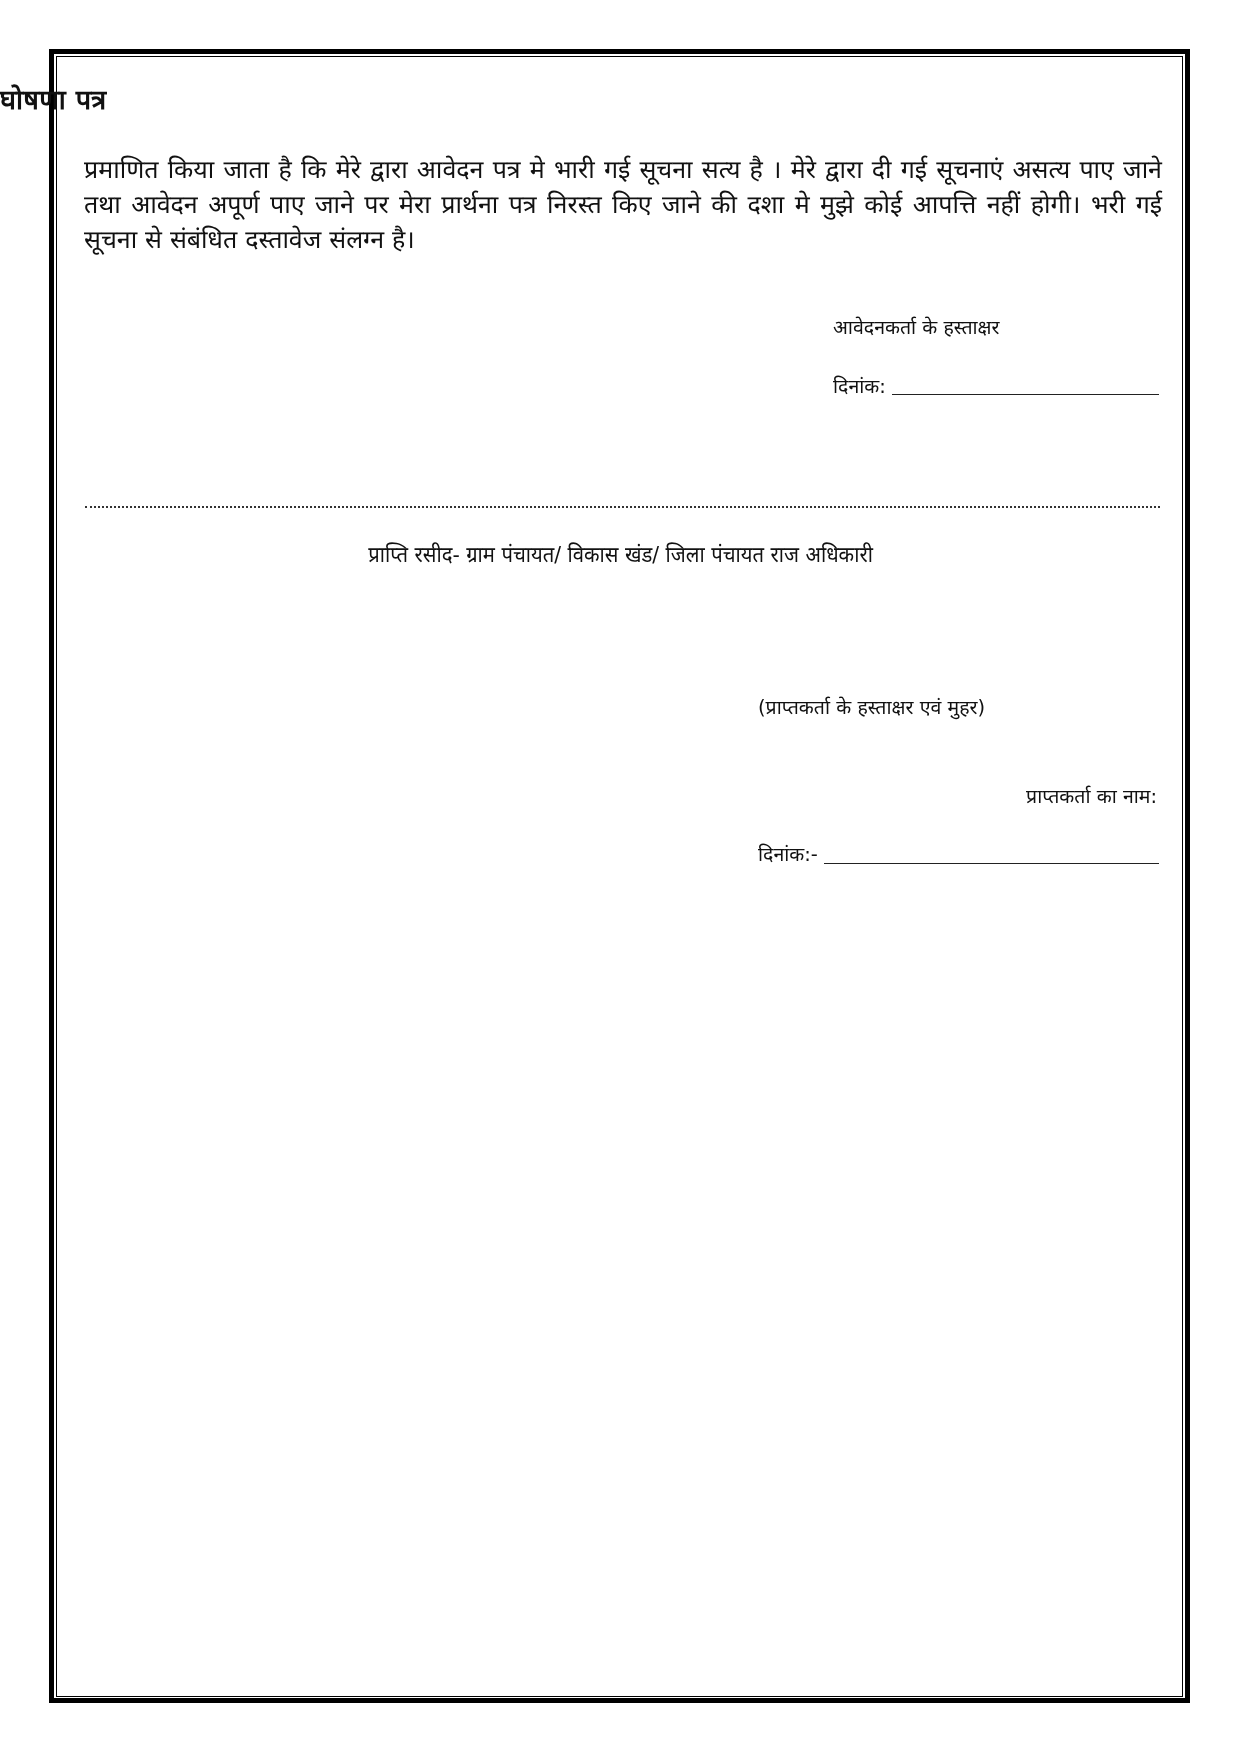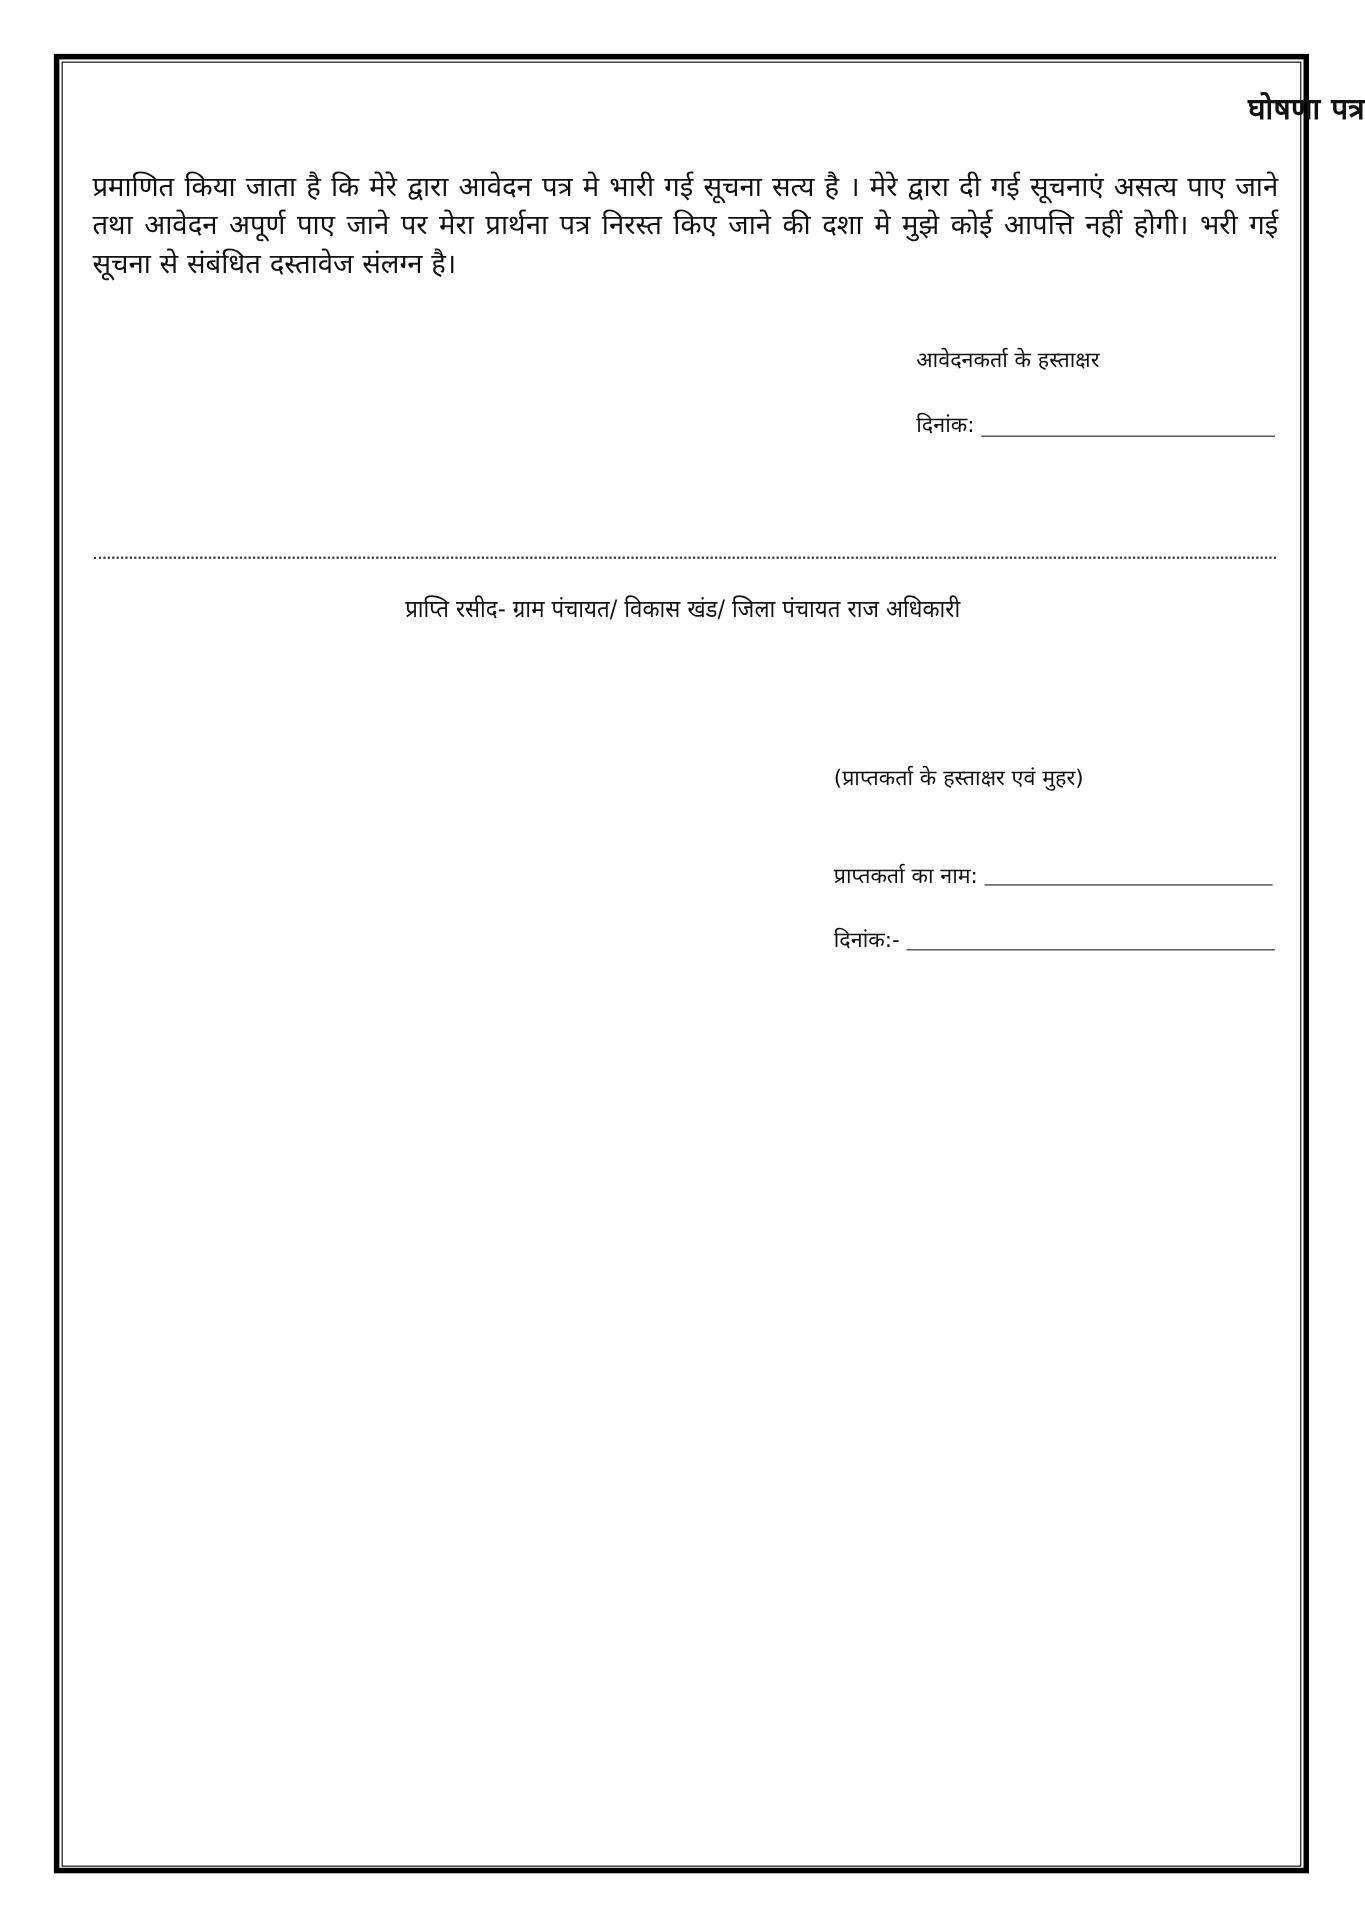--- a/index.html
+++ b/index.html
@@ -31,21 +31,21 @@
       width: 1127px;
       height: 1641px;
       box-sizing: border-box;
       border: 1.5px solid #000000;
     }
     .title {
       position: absolute;
       left: 0;
       width: 1241px;
       top: 80px;
-      text-align: right;
+      text-align: left;
       font-size: 27px;
       font-weight: bold;
       line-height: 40px;
       letter-spacing: 0.3px;
     }
     .declaration {
       position: absolute;
       left: 84px;
       top: 152px;
       width: 1078px;
@@ -61,21 +61,20 @@
       font-size: 19.5px;
       line-height: 30px;
       white-space: nowrap;
     }
     .applicant-date-row {
       position: absolute;
       left: 833px;
       top: 372px;
       width: 326px;
       display: flex;
-      align-items: flex-end;
       font-size: 19.5px;
       line-height: 30px;
       white-space: nowrap;
     }
     .fill-line {
       flex: 1;
       border-bottom: 1.2px solid #222222;
       margin-left: 6px;
       height: 22px;
       margin-bottom: 5px;
@@ -107,24 +106,25 @@
       font-size: 19.5px;
       line-height: 30px;
       white-space: nowrap;
     }
     .receiver-name-row {
       position: absolute;
       left: 758px;
       top: 782px;
       width: 399px;
       display: flex;
-      align-items: flex-start;
+      align-items: flex-end;
       font-size: 19.5px;
       line-height: 30px;
       white-space: nowrap;
+      flex-direction: column;
     }
     .receiver-date-row {
       position: absolute;
       left: 758px;
       top: 840px;
       width: 401px;
       display: flex;
       align-items: center;
       font-size: 19.5px;
       line-height: 30px;

